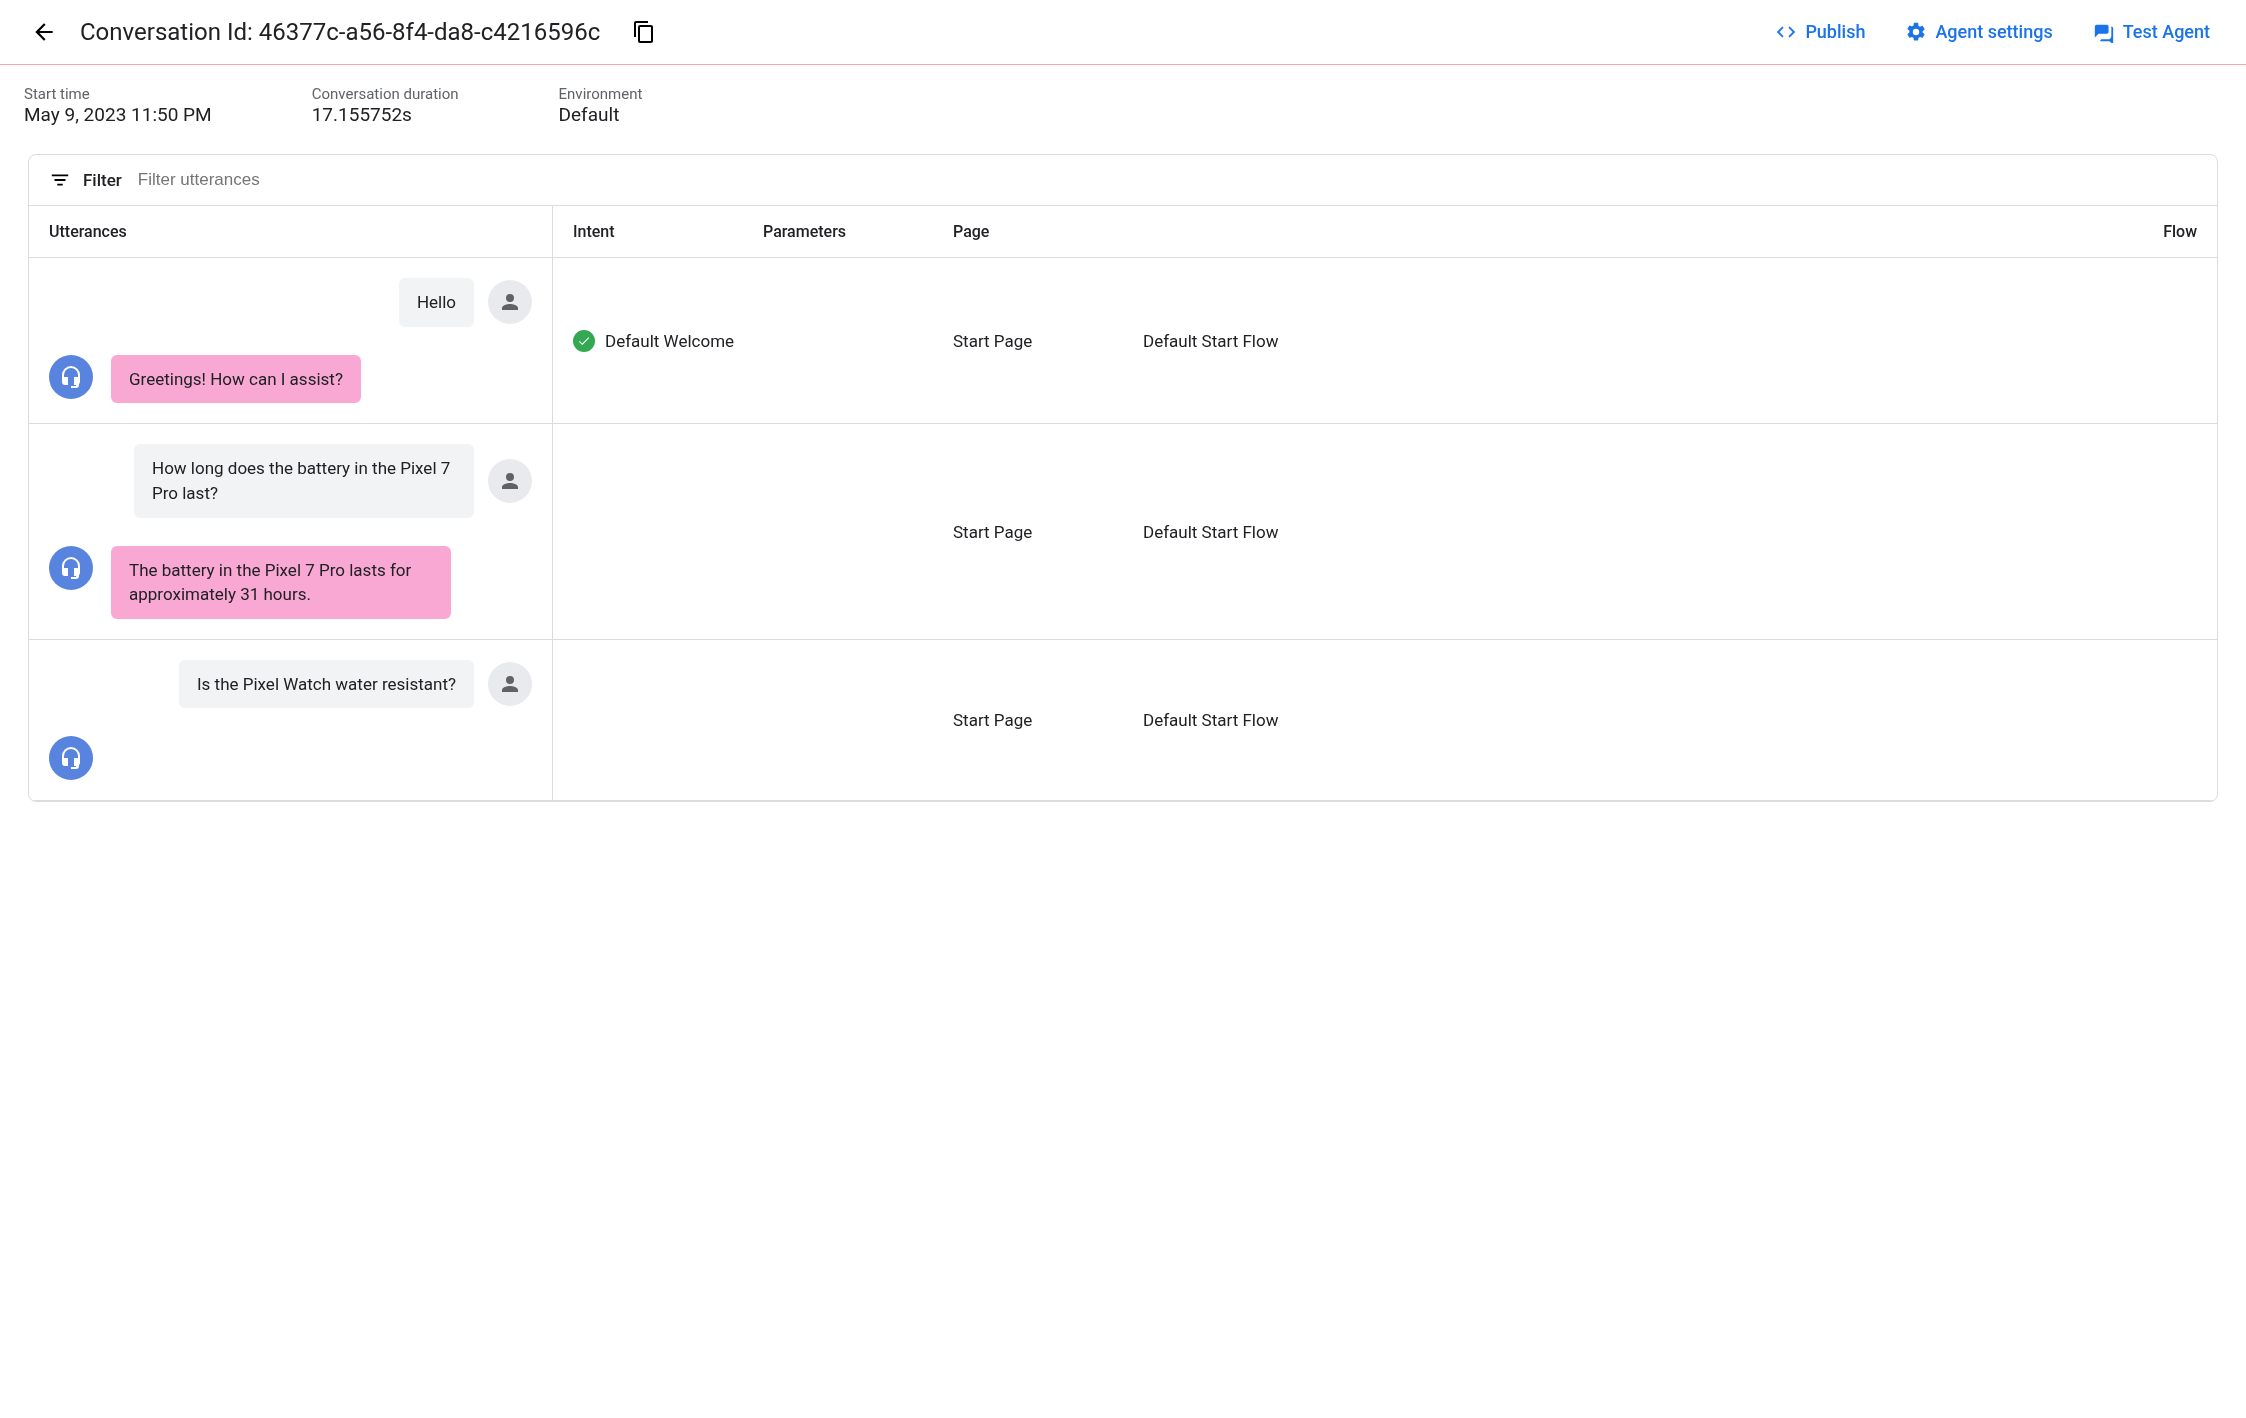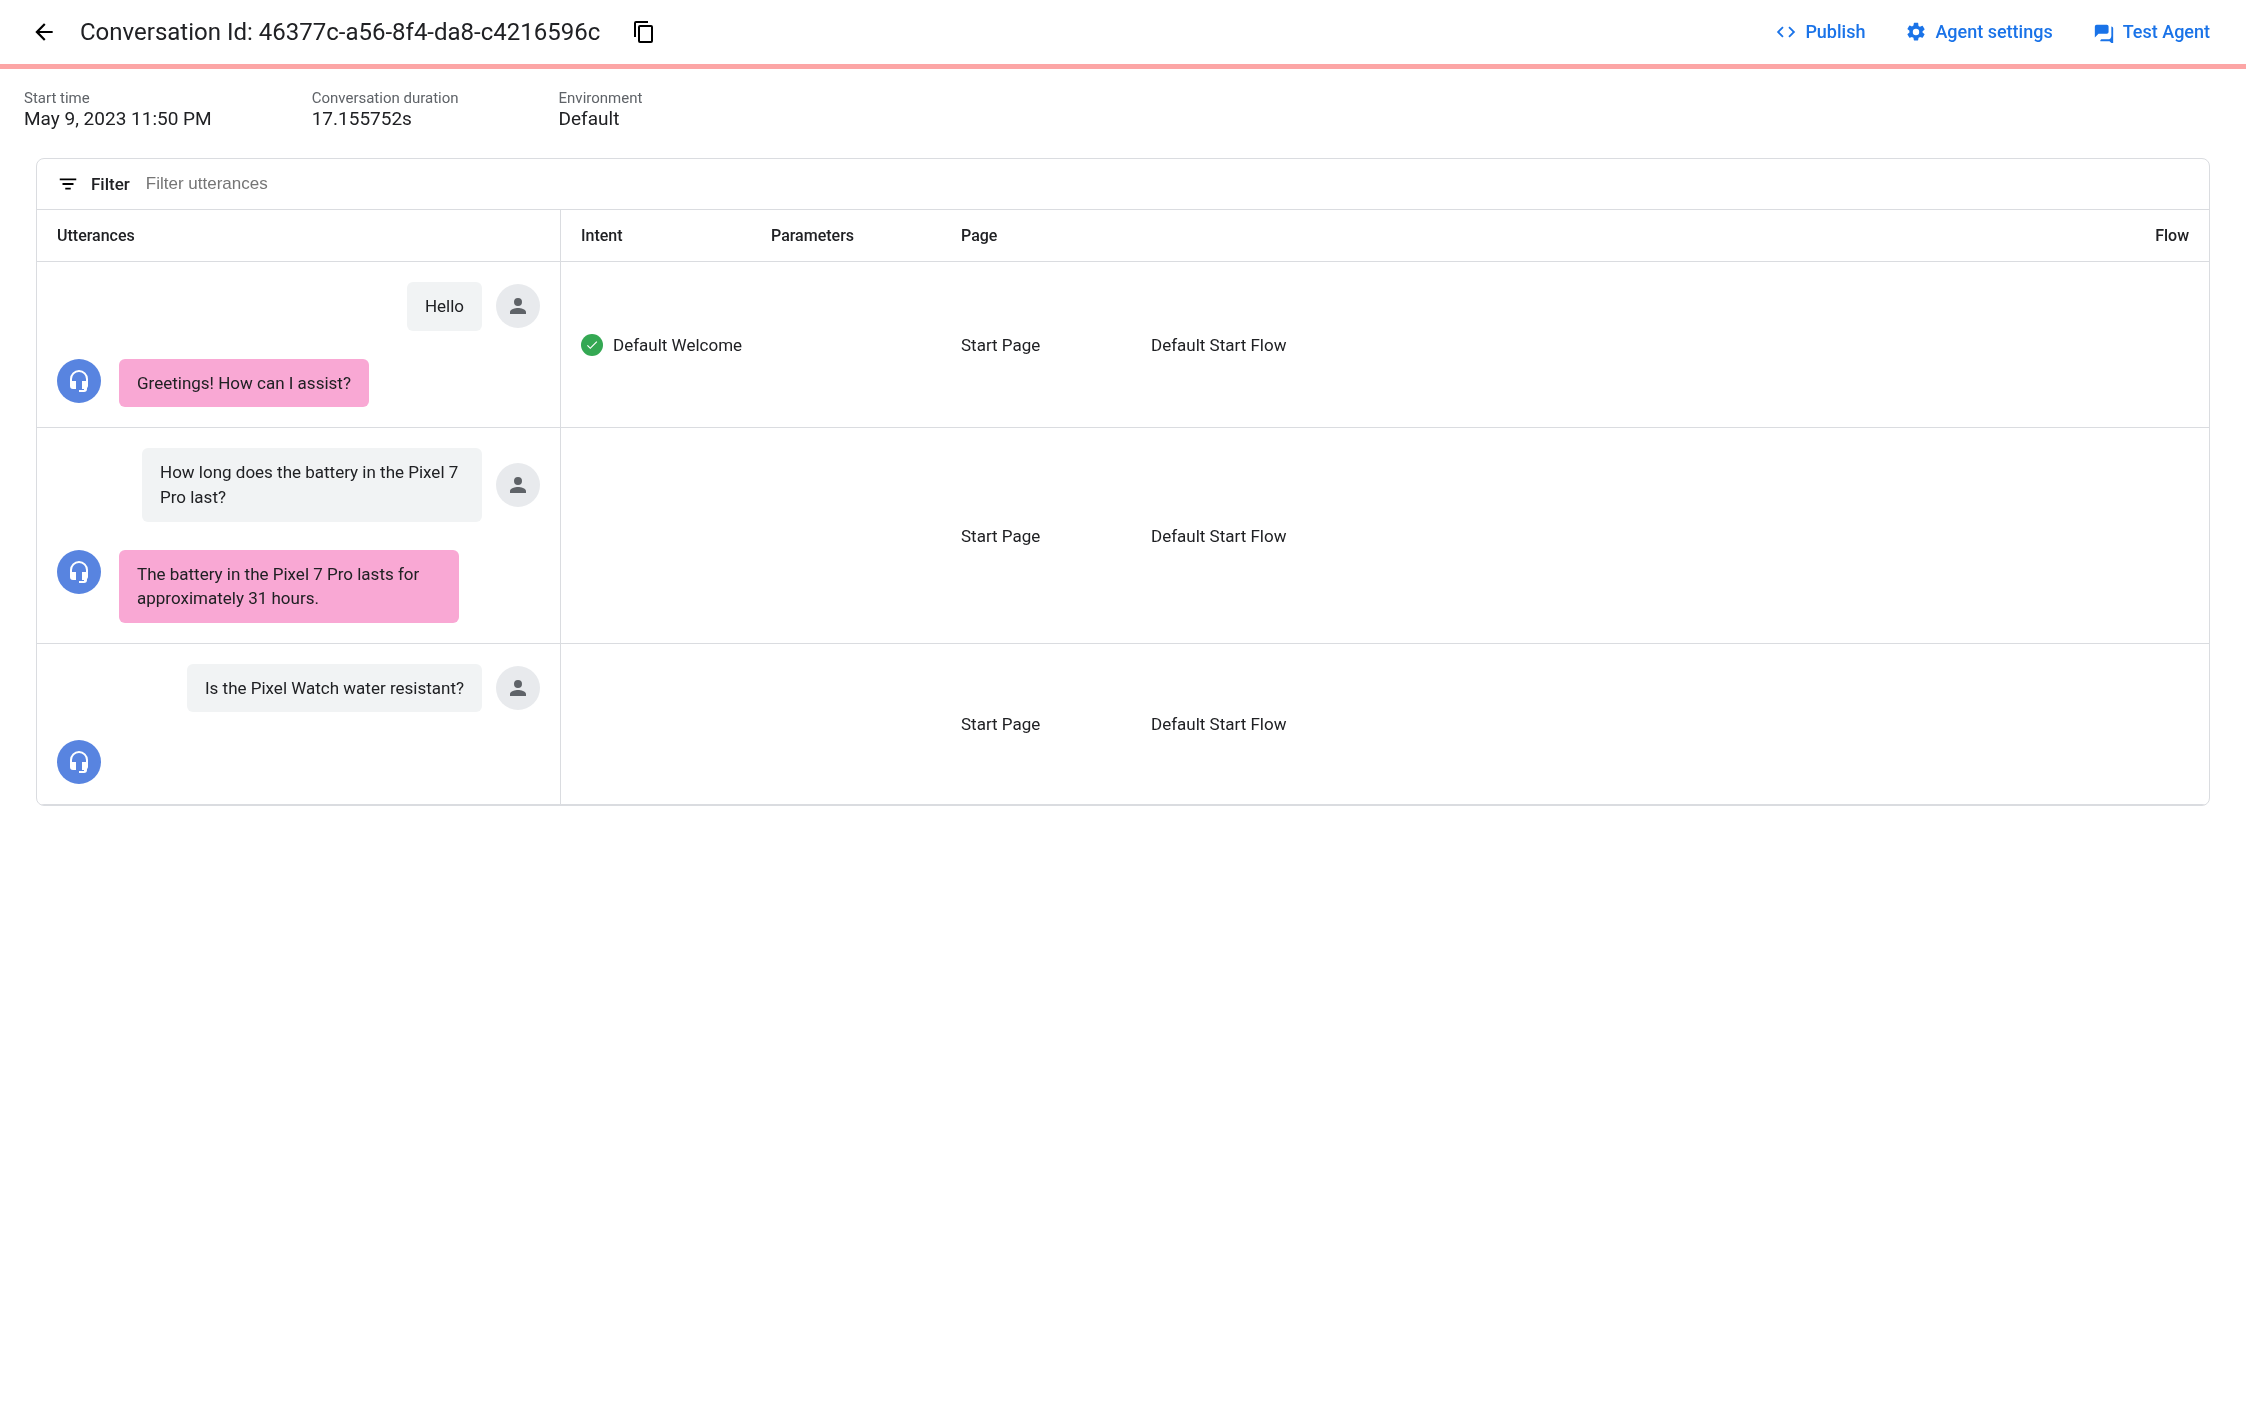--- a/index.html
+++ b/index.html
@@ -8,21 +8,21 @@
     color: #202124;
     background: #fff;
     font-size: 16px;
   }
 
   
   .top-bar {
     display: flex;
     align-items: center;
     padding: 12px 24px;
-    border-bottom: 5px solid #fca5a5;
+    border-bottom: 1px solid #fca5a5;
     gap: 16px;
   }
   .back-btn {
     width: 40px; height: 40px;
     display: flex; align-items: center; justify-content: center;
     cursor: pointer;
     border-radius: 50%;
   }
   .page-title {
     font-size: 24px;
@@ -56,21 +56,21 @@
     display: flex;
     gap: 100px;
     padding: 20px 24px 28px 24px;
   }
   .meta-item { display: flex; flex-direction: column; gap: 0; }
   .meta-label { color: #5f6368; font-size: 15px; }
   .meta-value { color: #202124; font-size: 19px; }
 
   
   .conv-container {
-    margin: 0 36px;
+    margin: 0 28px;
     border: 1px solid #dadce0;
     border-radius: 8px;
     overflow: hidden;
   }
 
   
   .filter-bar {
     display: flex;
     align-items: center;
     gap: 16px;

